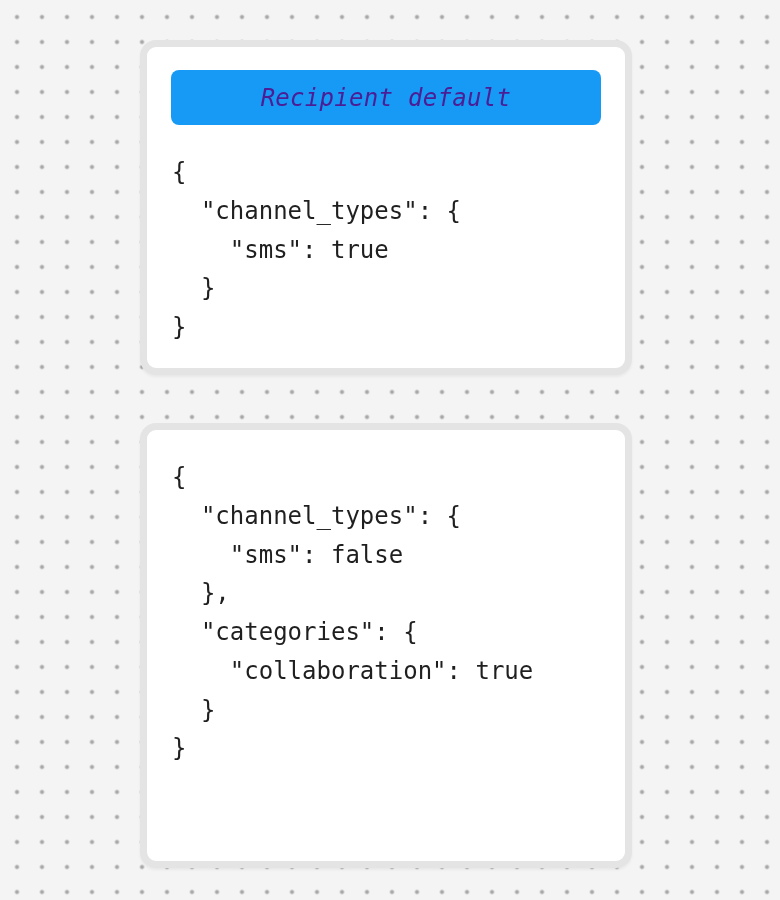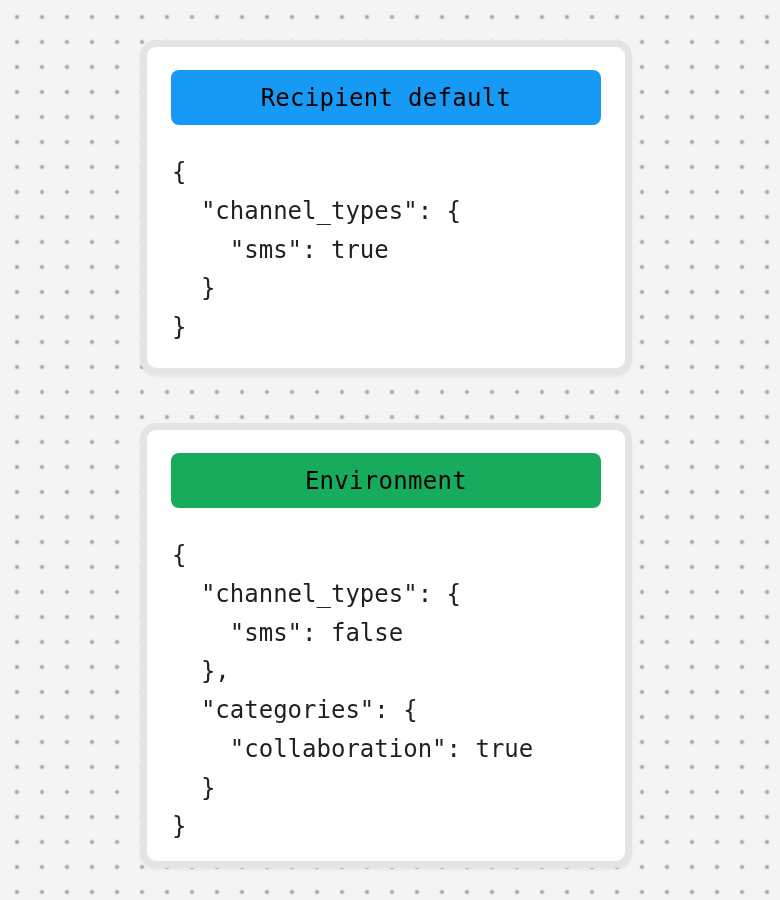--- a/index.html
+++ b/index.html
@@ -35,24 +35,25 @@
     top: 423px;
     height: 445px;
   }
   .card-header {
     margin: 23px 24px 0 24px;
     height: 55px;
     border-radius: 8px;
     display: flex;
     align-items: center;
     justify-content: center;
-    color: #000000;
+    color: #4c1d95;
     font-size: 24px;
     letter-spacing: 0.3px;
     white-space: nowrap;
+    font-style: italic;
   }
   .code {
     margin: 0;
     padding: 28px 16px 0 25px;
     font-family: "DejaVu Sans Mono", "Liberation Mono", monospace;
     font-size: 24px;
     line-height: 38.75px;
     color: #1f1f1f;
     white-space: pre;
   }
@@ -65,21 +66,20 @@
   <section class="card card-recipient">
     <div class="card-header" style="background-color: rgb(22, 154, 245);">Recipient default</div>
     <pre class="code">{
   "channel_types": {
     "sms": true
   }
 }</pre>
   </section>
 
   <section class="card card-environment">
-    <div class="card-header" style="background-color: rgb(23, 171, 92);">Environment</div>
     <pre class="code">{
   "channel_types": {
     "sms": false
   },
   "categories": {
     "collaboration": true
   }
 }</pre>
   </section>
 

